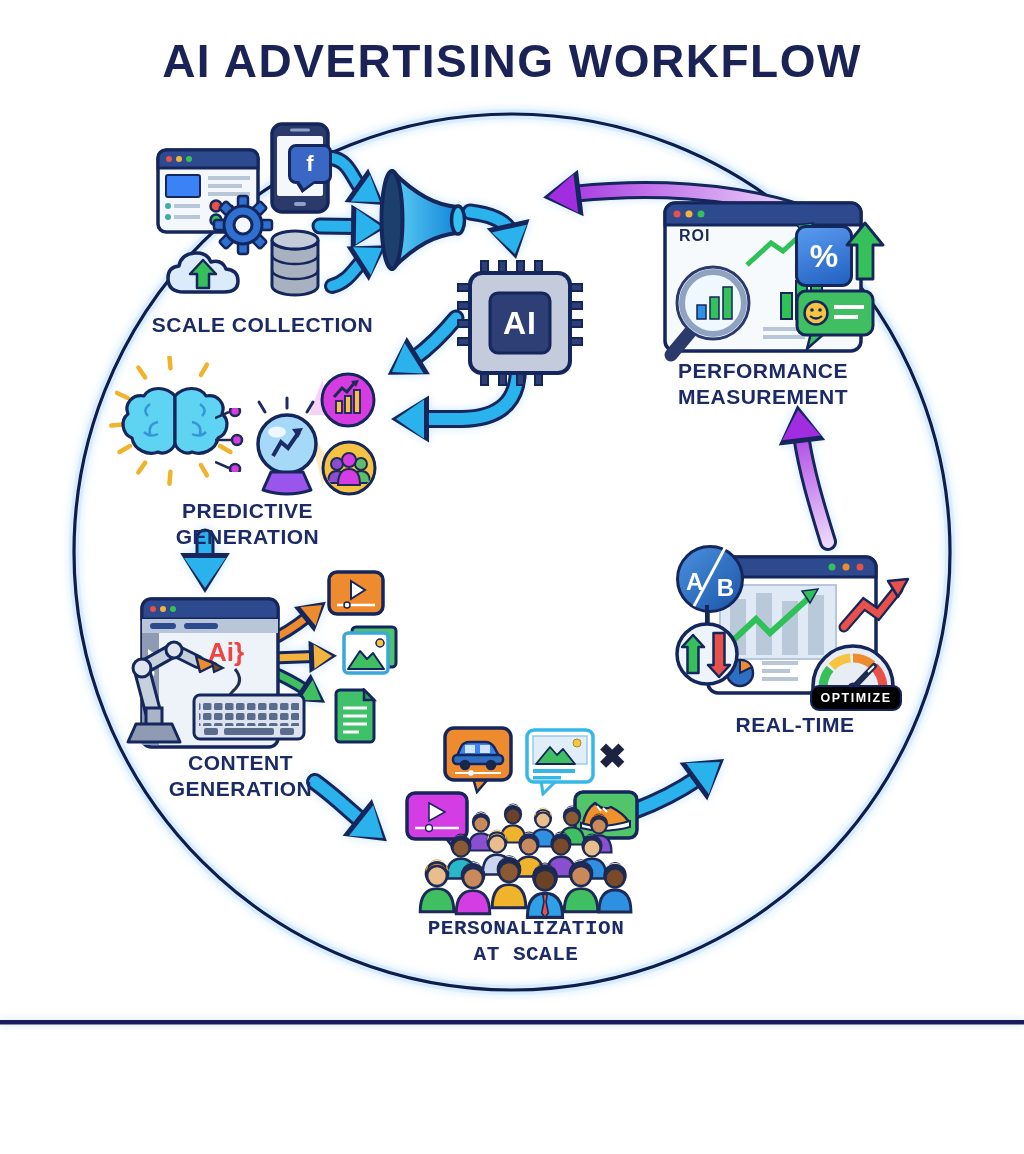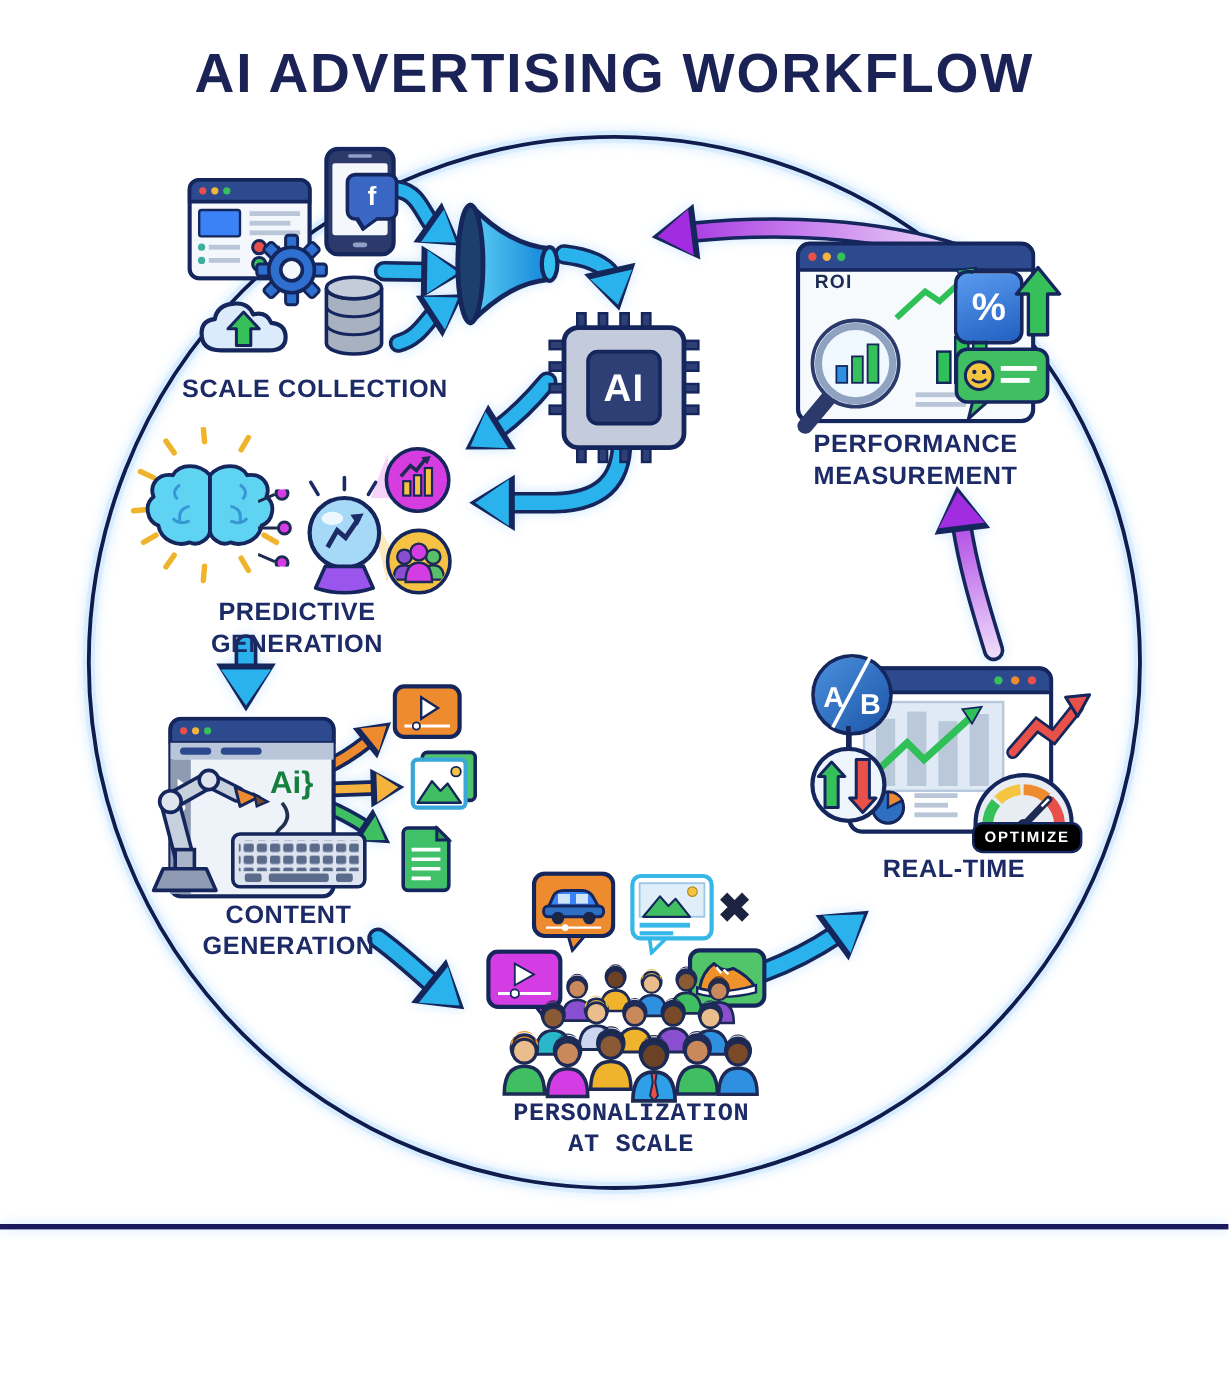--- a/index.html
+++ b/index.html
@@ -17,22 +17,22 @@
               align-items:center;justify-content:center;color:#ffffff;font-weight:800;
               font-size:32px;letter-spacing:1px;}
   
   #fb-bubble{position:absolute;left:148px;top:26px;width:38px;height:34px;background:#3b67c4;
              border:3px solid #14265c;border-radius:8px;display:flex;align-items:center;
              justify-content:center;color:#fff;font-weight:800;font-size:22px;z-index:3;}
   #fb-bubble:after{content:"";position:absolute;left:8px;bottom:-9px;width:10px;height:10px;
              background:#3b67c4;border-right:3px solid #14265c;border-bottom:3px solid #14265c;
              transform:skewX(-20deg) rotate(45deg);}
   
-  #ai-code{position:absolute;left:100px;top:82px;width:70px;color:#15803d;font-weight:700;
-           font-size:26px;text-align:center;}
+  #ai-code{position:absolute;left:100px;top:82px;width:70px;color:#ef4444;font-weight:700;
+           font-size:26px;}
   
   #ab-circle{position:absolute;left:16px;top:10px;width:62px;height:62px;border-radius:50%;
              background:linear-gradient(135deg,#4a90dd,#1d55a8);border:3.5px solid #14265c;}
   #ab-circle .slash{position:absolute;left:29px;top:-4px;width:3px;height:66px;background:#fff;
              transform:rotate(28deg);}
   #ab-a{position:absolute;left:7px;top:20px;color:#fff;font-weight:800;font-size:24px;}
   #ab-b{position:absolute;right:7px;top:26px;color:#fff;font-weight:800;font-size:24px;}
   #ab-stem{position:absolute;left:45px;top:70px;width:4px;height:18px;background:#14265c;}
   
   #gauge-badge{position:absolute;left:150px;top:150px;width:88px;height:22px;background:#000000;

